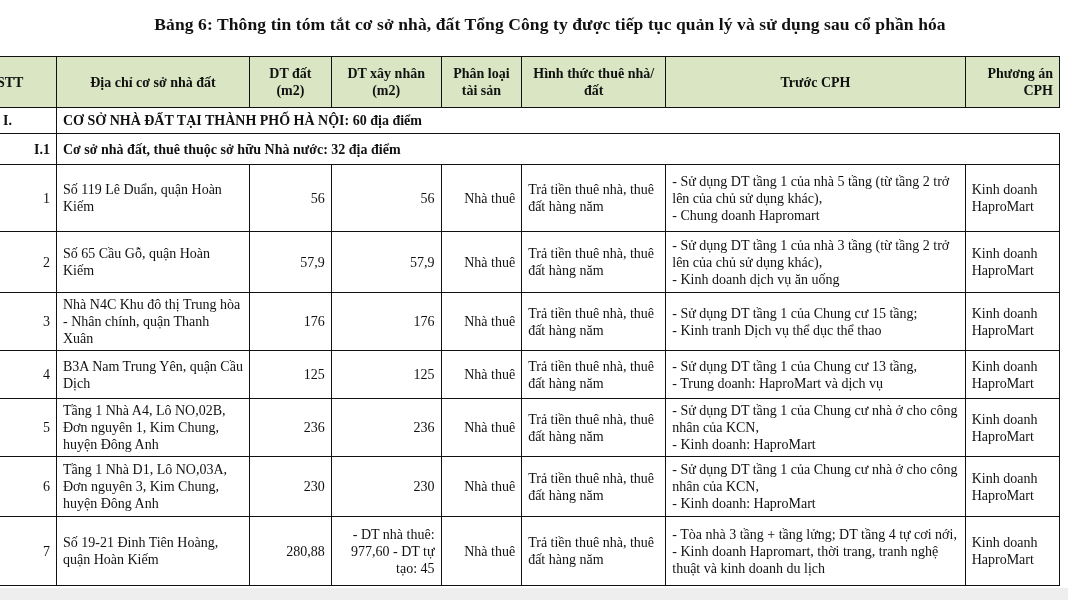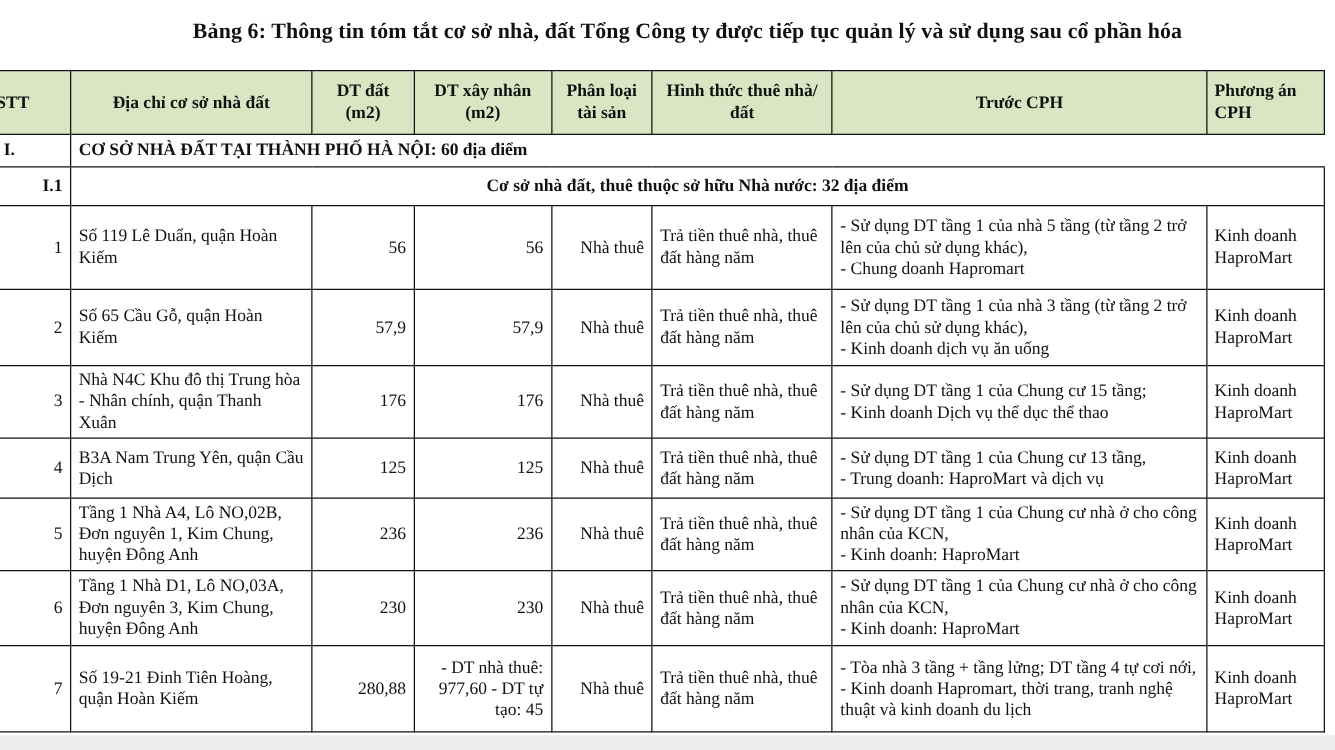--- a/index.html
+++ b/index.html
@@ -4,21 +4,21 @@
 <style>
   html, body { margin:0; padding:0; }
   body { width:1068px; height:600px; overflow:hidden; background:#ffffff; position:relative;
          font-family:"Liberation Serif", "DejaVu Serif", serif; color:#111; }
   .title { position:absolute; top:14px; left:0; width:1100px; text-align:center;
            font-weight:bold; font-size:17.5px; letter-spacing:0.1px; }
   table { position:absolute; top:56px; left:-8px; border-collapse:collapse; table-layout:fixed; }
   td, th { border:1.4px solid #111; font-size:14px; line-height:17px; padding:0 6px; vertical-align:middle; }
   th { background:#d9e5c3; font-weight:bold; text-align:center; height:50px; }
   .sec td { font-weight:bold; height:25px; }
-  .sub td { font-weight:bold; height:30px;text-align:center; }
+  .sub td { font-weight:bold; height:30px; }
   .num { text-align:right; }
   .ctr { text-align:right; }
   .sec .stt { text-align:left; padding-left:10px; }
   .sub .stt { text-align:right; }
   .sec td.merge, .sub td.merge { border-right:none; }
   .footer-band { position:absolute; left:0; top:588px; width:1068px; height:12px; background:#eeeeee; }
 </style>
 </head>
 <body>
 
@@ -37,21 +37,21 @@
   </colgroup>
   <tbody>
       <tr>
     <th style="text-align:left;padding-left:4px">STT</th>
     <th>Địa chỉ cơ sở nhà đất</th>
     <th>DT đất (m2)</th>
     <th>DT xây nhân (m2)</th>
     <th>Phân loại tài sản</th>
     <th>Hình thức thuê nhà/đất</th>
     <th>Trước CPH</th>
-    <th style="text-align:left">Phương án CPH</th>
+    <th style="text-align:right">Phương án CPH</th>
   </tr>
   <tr class="sec">
     <td class="stt">I.</td>
     <td class="merge" colspan="7">CƠ SỞ NHÀ ĐẤT TẠI THÀNH PHỐ HÀ NỘI: 60 địa điểm</td>
   </tr>
   <tr class="sub">
     <td class="stt">I.1</td>
     <td colspan="7">Cơ sở nhà đất, thuê thuộc sở hữu Nhà nước: 32 địa điểm</td>
   </tr>
   </tbody>
@@ -84,21 +84,21 @@
       </tr>
       <tr style="height: 58px;">
         <td class="num">3</td>
         <td>Nhà N4C Khu đô thị Trung hòa - Nhân chính, quận Thanh Xuân</td>
         <td class="num">176</td>
         <td class="num">176</td>
         <td class="ctr">Nhà thuê</td>
         <td>Trả tiền thuê nhà, thuê đất hàng năm</td>
         <td>
           <div>- Sử dụng DT tầng 1 của Chung cư 15 tầng;</div>
-          <div>- Kinh doanh Dịch vụ thể dục thể thao</div>
+          <div>- Kinh tranh Dịch vụ thể dục thể thao</div>
         </td>
         <td>Kinh doanh HaproMart</td>
       </tr>
       <tr style="height: 48px;">
         <td class="num">4</td>
         <td>B3A Nam Trung Yên, quận Cầu Dịch</td>
         <td class="num">125</td>
         <td class="num">125</td>
         <td class="ctr">Nhà thuê</td>
         <td>Trả tiền thuê nhà, thuê đất hàng năm</td>

